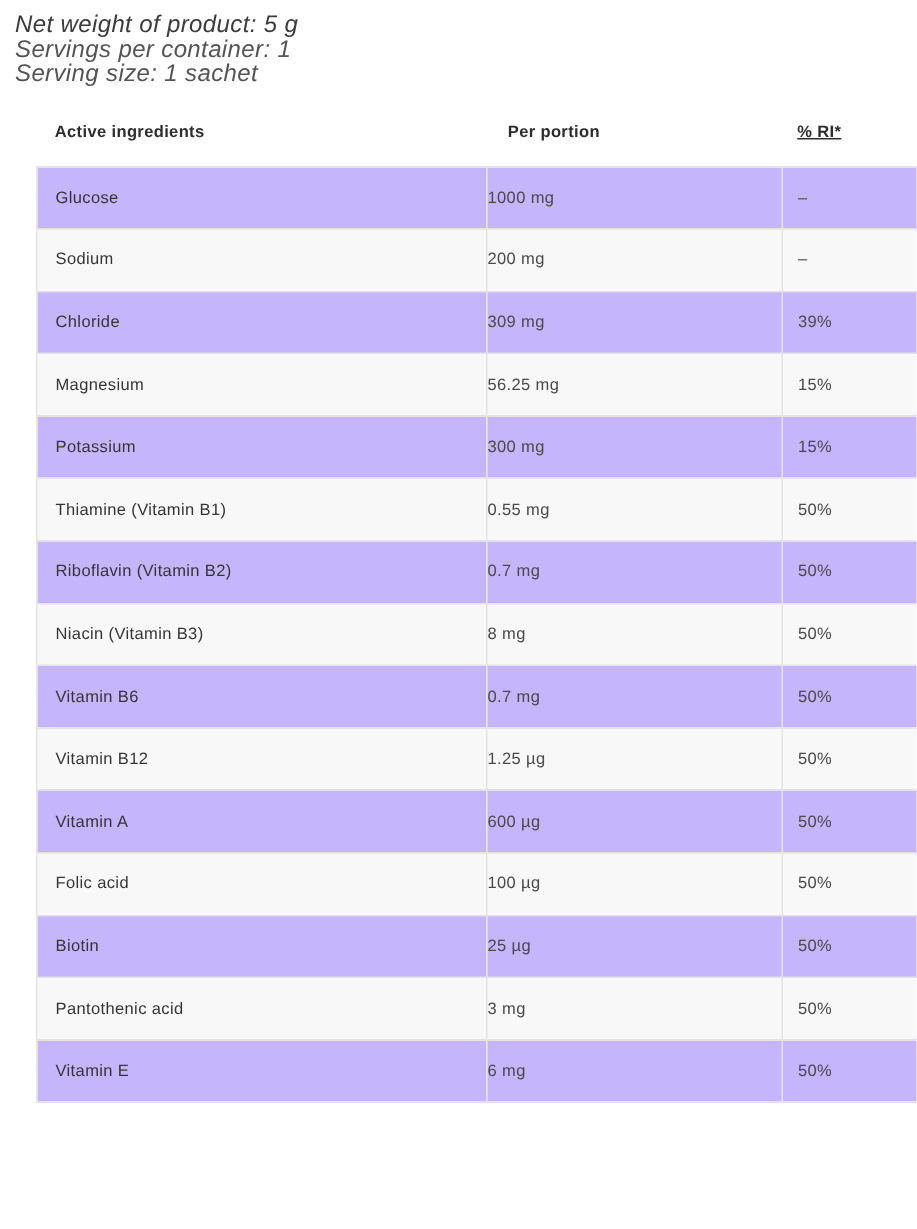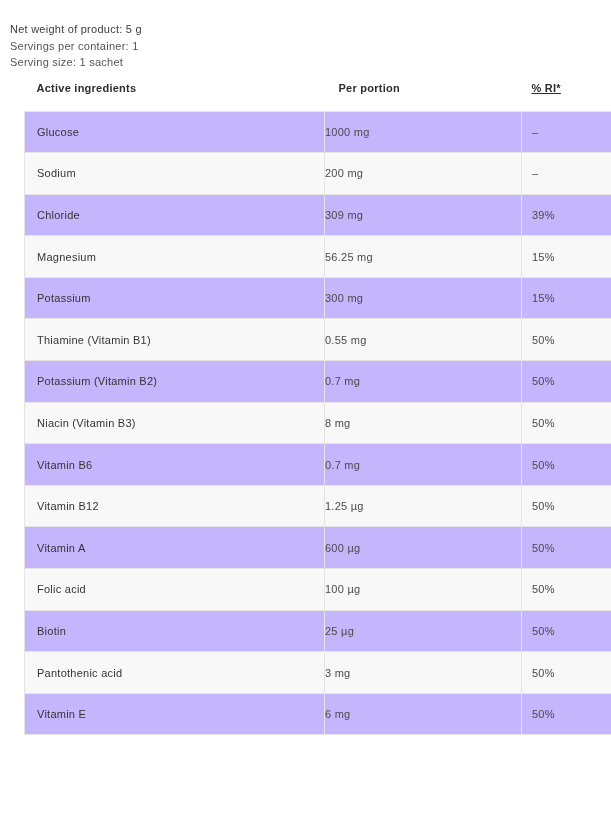--- a/index.html
+++ b/index.html
@@ -15,25 +15,26 @@
   }
   .page {
     position: relative;
     width: 611px;
     height: 819px;
     background: #ffffff;
   }
   .info {
     position: absolute;
     left: 10px;
-    top: 21px;
-    font-size: 11px;
+    top: 9px;
+    font-size: 16px;
     line-height: 16.5px;
     letter-spacing: 0.25px;
     color: #555555;
+    font-style: italic;
   }
   .info .line-1 { color: #3c3c3c; }
   table.ingredients {
     position: absolute;
     left: 24px;
     top: 66px;
     width: 600px;
     border-collapse: collapse;
     table-layout: fixed;
     font-size: 11px;
@@ -122,21 +123,21 @@
   </tr>
 
 
   <tr>
     <td class="c-ingredient">Thiamine (Vitamin B1)</td>
     <td class="c-portion">0.55 mg</td>
     <td class="c-ri">50%</td>
   </tr>
 
   <tr>
-    <td class="c-ingredient">Potassium (Vitamin B2)</td>
+    <td class="c-ingredient">Riboflavin (Vitamin B2)</td>
     <td class="c-portion">0.7 mg</td>
     <td class="c-ri">50%</td>
   </tr>
 
   <tr>
     <td class="c-ingredient">Niacin (Vitamin B3)</td>
     <td class="c-portion">8 mg</td>
     <td class="c-ri">50%</td>
   </tr>
 

